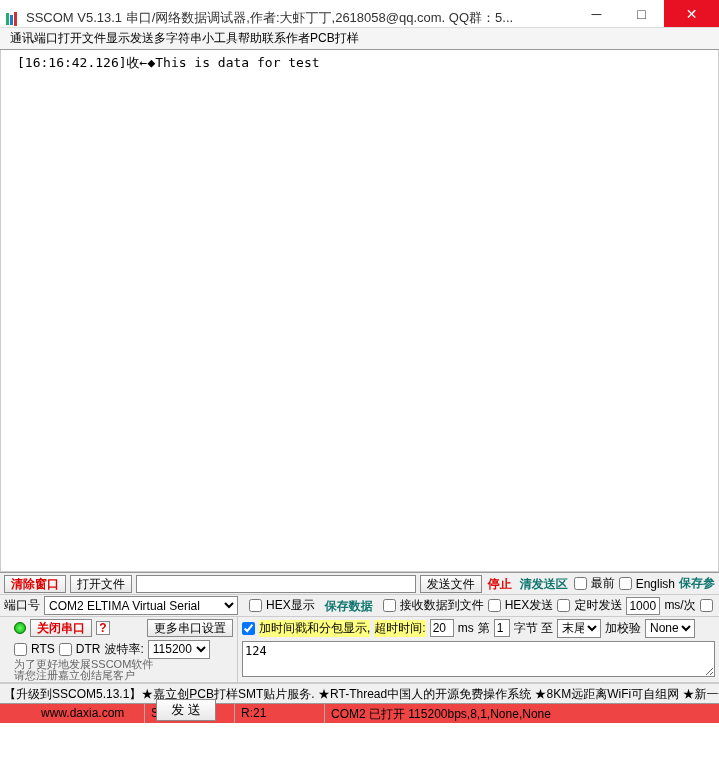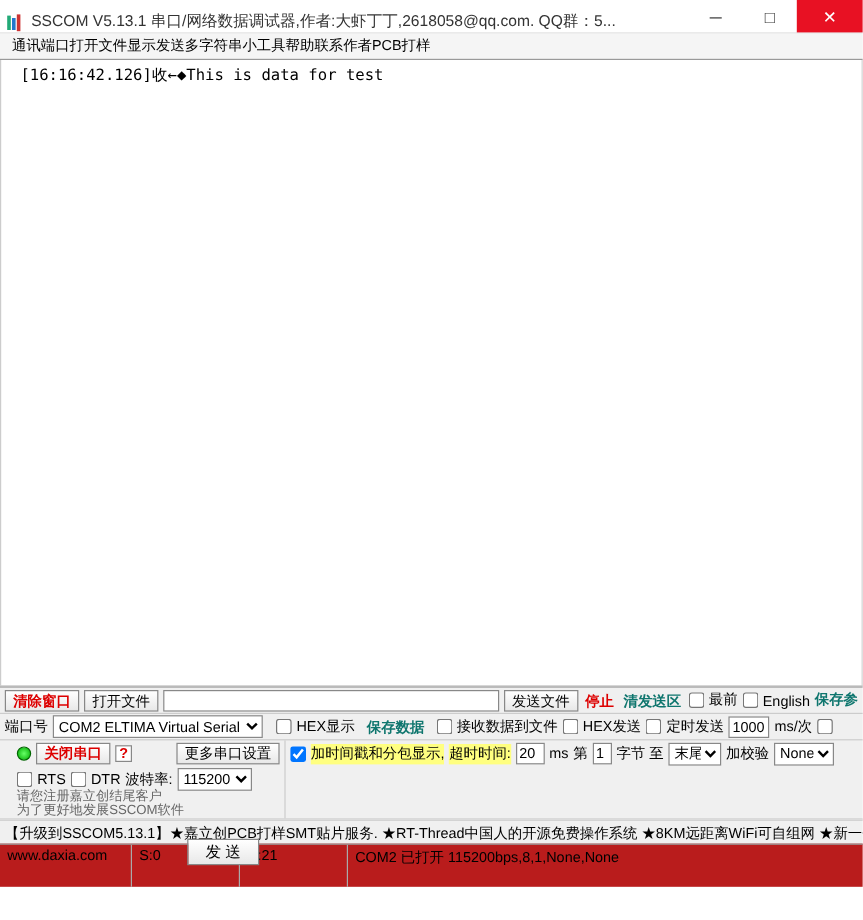--- a/index.html
+++ b/index.html
@@ -32,21 +32,21 @@
 .chk { width: 13px; height: 13px; vertical-align: middle; }
 .lbl { font-size: 12px; color: #000; }
 .green { color: #0f766e; font-weight: bold; }
 .red { color: #d00; font-weight: bold; }
 .hl { background: #ffff80; text-align: center; }
 
 .leftcol { width: 228px; flex-shrink: 0; border-right: 1px solid #ccc; margin-left: 10px; }
 .rightcol { flex: 1; }
 .splitwrap { display: flex; align-items: stretch; }
 
-.statusbar { height: 36px; background: #b91c1c; border-top: 1px solid #999; display: flex; font-size: 12px; }
+.statusbar { height: 20px; background: #ef4444; border-top: 1px solid #999; display: flex; font-size: 12px; padding-left: 35px; }
 .statusbar .cell { border-right: 1px solid #aaa; padding: 2px 6px; }
 
 .sendarea { border: 1px solid #888; background: #fff; height: 36px; padding: 2px; font-family: monospace; font-size: 12px; flex: 1; }
 
 .adbar { height: 20px; background: #f0f0f0; border-top: 1px solid #ccc; font-size: 12px; padding: 2px 4px; white-space: nowrap; overflow: hidden; }
 
 .ledg { display:inline-block; width:12px; height:12px; border-radius:50%; background: radial-gradient(#6f6,#0a0); border:1px solid #060; vertical-align:middle;}
 </style>
 </head>
 <body>
@@ -92,21 +92,21 @@
     <button class="btn green" style="border:none;background:none;padding:0 2px">清发送区</button>
     <input type="checkbox" class="chk" style="">
     <span class="lbl">最前</span>
     <input type="checkbox" class="chk" style="">
     <span class="lbl">English</span>
     <span class="lbl green">保存参</span>
   </div>
 
   <div class="row">
     <span class="lbl">端口号</span>
-    <select class="select" style="width:175px"><option>COM2 ELTIMA Virtual Serial</option></select>
+    <select class="select" style="width:194px"><option>COM2 ELTIMA Virtual Serial</option></select>
     <span style="width:3px"></span>
     <input type="checkbox" class="chk" style="">
     <span class="lbl">HEX显示</span>
     <button class="btn green" style="border:none;background:none">保存数据</button>
     <input type="checkbox" class="chk" style="">
     <span class="lbl">接收数据到文件</span>
     <input type="checkbox" class="chk" style="">
     <span class="lbl">HEX发送</span>
     <input type="checkbox" class="chk" style="">
     <span class="lbl">定时发送</span>
@@ -126,37 +126,40 @@
       </div>
       <div class="row noborder" style="height:20px">
         <input type="checkbox" class="chk" style="">
         <span class="lbl">RTS</span>
         <input type="checkbox" class="chk" style="">
         <span class="lbl">DTR</span>
         <span class="lbl">波特率:</span>
         <select class="select" style="width:62px"><option>115200</option></select>
       </div>
       <div class="row noborder" style="height:24px;font-size:11px;line-height:11px;display:block;padding-top:0;color:#666">
+        <div>为了更好地发展SSCOM软件</div>
         <div>请您注册嘉立创结尾客户</div>
-        <div>为了更好地发展SSCOM软件</div>
       </div>
     </div>
     <div class="rightcol">
       <div class="row noborder" style="height:22px">
         <input type="checkbox" class="chk" checked="" style="">
         <span class="lbl hl">加时间戳和分包显示,</span>
         <span class="lbl hl">超时时间:</span>
         <input class="input-text" style="width: 24px;" value="20">
         <span class="lbl">ms</span>
         <span class="lbl">第</span>
         <input class="input-text" style="width: 16px;" value="1">
         <span class="lbl">字节 至</span>
         <select class="select" style="width:44px"><option>末尾</option></select>
         <span class="lbl">加校验</span>
         <select class="select" style="width:50px"><option>None</option></select>
+      </div>
+      <div style="display:flex;height:44px;padding:2px 4px;gap:4px">
+        <textarea class="sendarea" style="">124</textarea>
       </div>
     </div>
   </div>
 
   <button class="btn" style="position:absolute;left:156px;bottom:46px;width:60px;height:22px;font-size:13px">发  送</button>
 
 </div>
 
 <div class="adbar">
   <span>【升级到SSCOM5.13.1】★嘉立创PCB打样SMT贴片服务. ★RT-Thread中国人的开源免费操作系统  ★8KM远距离WiFi可自组网 ★新一代</span>

